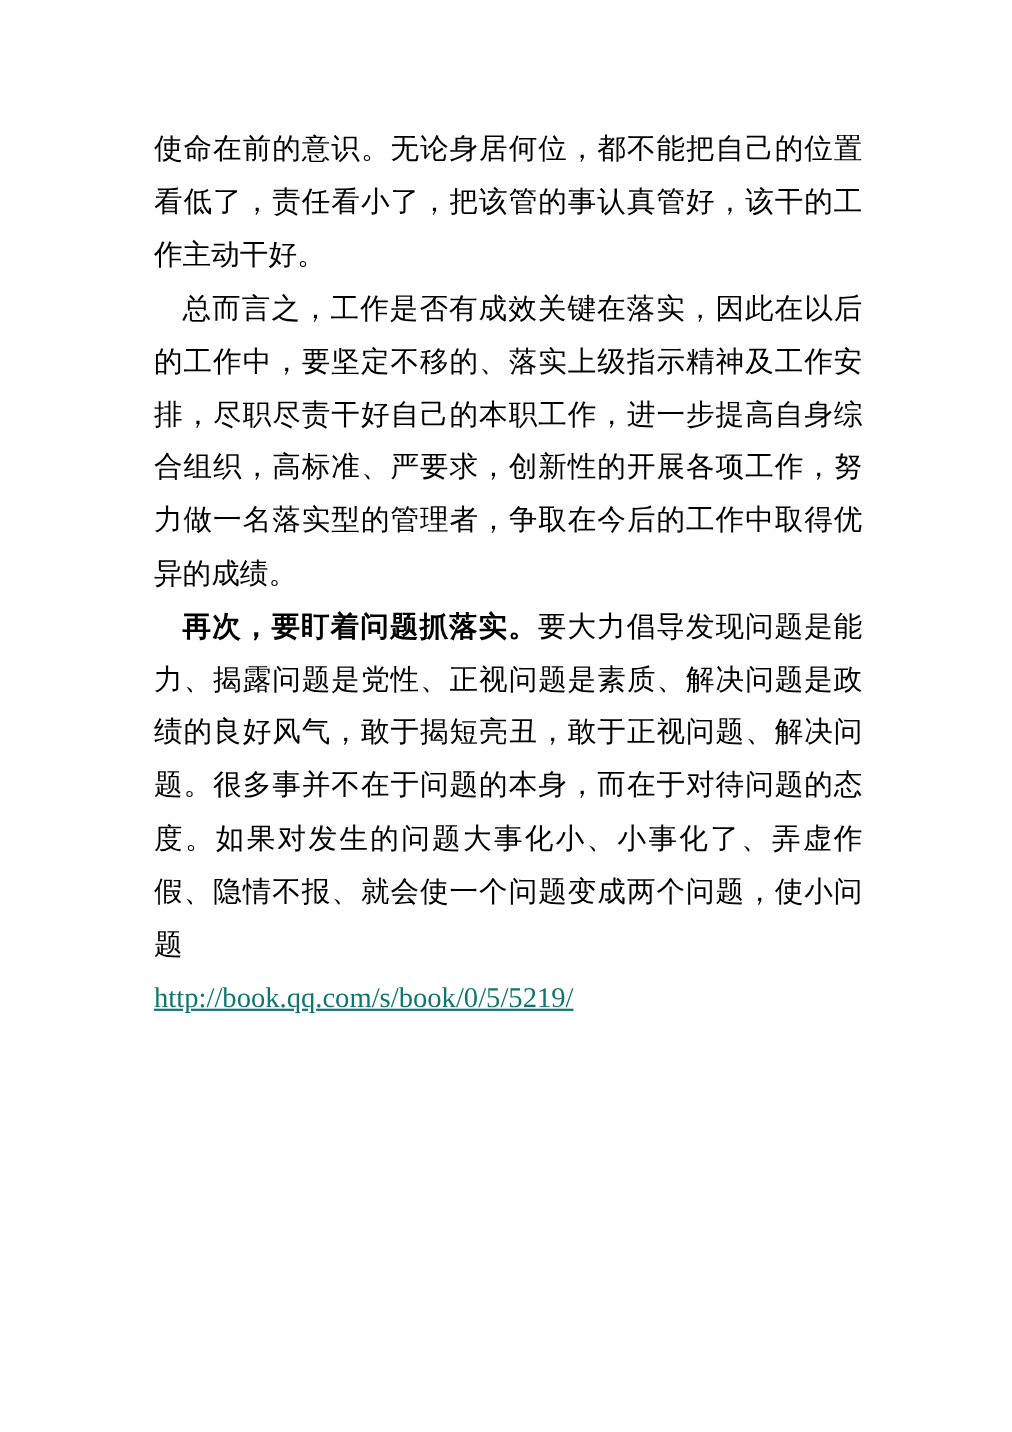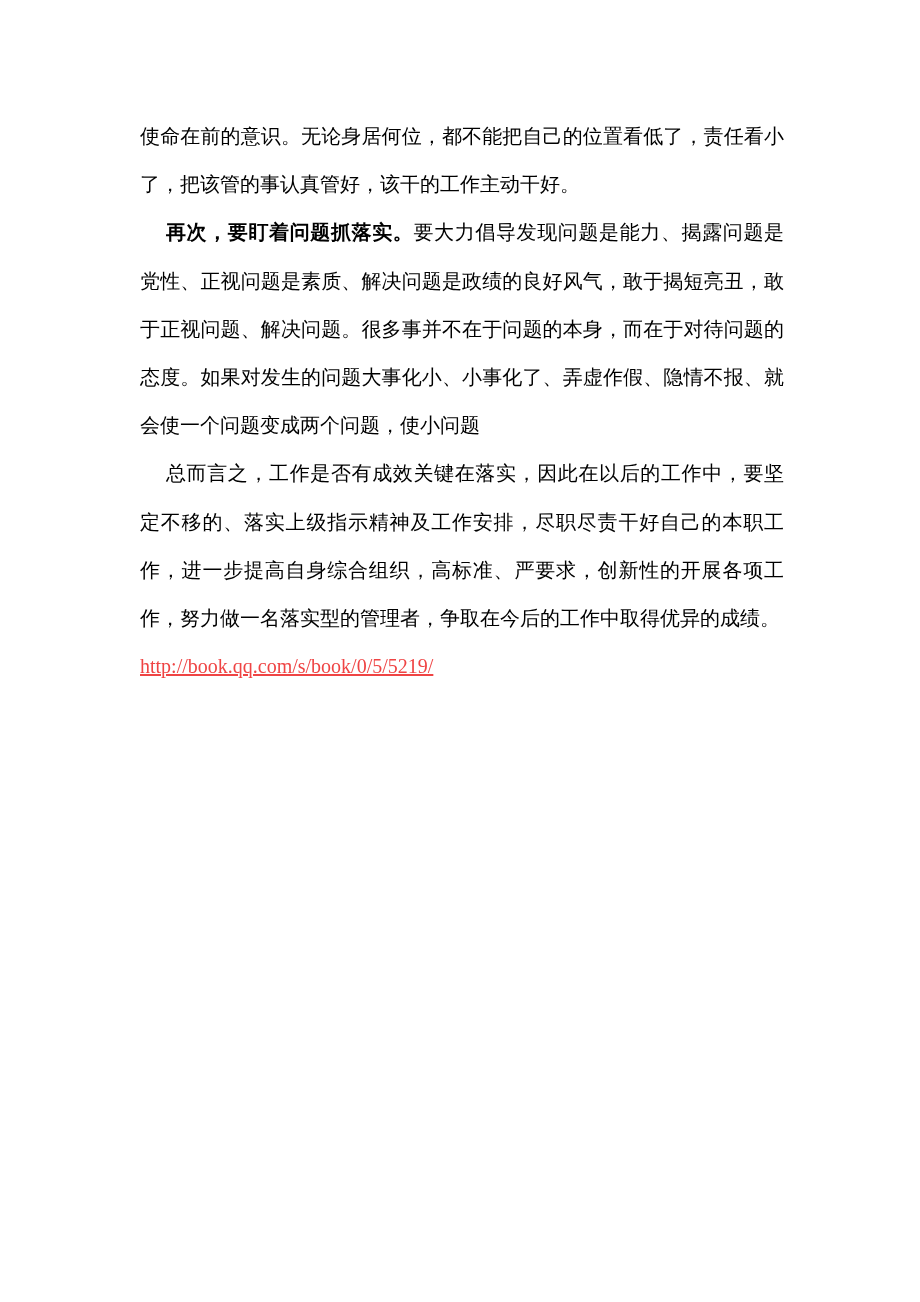--- a/index.html
+++ b/index.html
@@ -14,55 +14,55 @@
     background: #ffffff;
     overflow: hidden;
     font-family: "Liberation Serif", "DejaVu Serif", serif;
     color: #000000;
   }
   .body-text {
     position: absolute;
     left: 140px;
     top: 112px;
     width: 644px;
-    font-size: 20px;
+    font-size: 26px;
     line-height: 48.2px;
     text-align: justify;
     letter-spacing: 0;
   }
   .body-text p {
     margin: 0;
     padding: 0;
   }
   p.indented {
     text-indent: 26px;
   }
   .lead-bold {
     font-weight: bold;
   }
   .url-line {
     text-align: left;
   }
   a.doc-link {
-    color: #ef4444;
+    color: #0f766e;
   }
   .plain-url {
     color: #000000;
     text-decoration: none;
   }
 </style>
 </head>
 <body>
 
 <div class="page">
   <div class="body-text">
 
     <p><span>使命在前的意识。无论身居何位，都不能把自己的位置看低了，责任看小了，把该管的事认真管好，该干的工作主动干好。</span></p>
 
+    <p class="indented"><span>总而言之，工作是否有成效关键在落实，因此在以后的工作中，要坚定不移的、落实上级指示精神及工作安排，尽职尽责干好自己的本职工作，进一步提高自身综合组织，高标准、严要求，创新性的开展各项工作，努力做一名落实型的管理者，争取在今后的工作中取得优异的成绩。</span></p>
+
     <p class="indented"><span class="lead-bold">再次，要盯着问题抓落实。</span><span>要大力倡导发现问题是能力、揭露问题是党性、正视问题是素质、解决问题是政绩的良好风气，敢于揭短亮丑，敢于正视问题、解决问题。很多事并不在于问题的本身，而在于对待问题的态度。如果对发生的问题大事化小、小事化了、弄虚作假、隐情不报、就会使一个问题变成两个问题，使小问题</span></p>
-
-    <p class="indented"><span>总而言之，工作是否有成效关键在落实，因此在以后的工作中，要坚定不移的、落实上级指示精神及工作安排，尽职尽责干好自己的本职工作，进一步提高自身综合组织，高标准、严要求，创新性的开展各项工作，努力做一名落实型的管理者，争取在今后的工作中取得优异的成绩。</span></p>
 
     <p class="url-line"><a class="doc-link" href="#">http://book.qq.com/s/book/0/5/5219/</a></p>
 
 
   </div>
 </div>
 
 </body></html>

